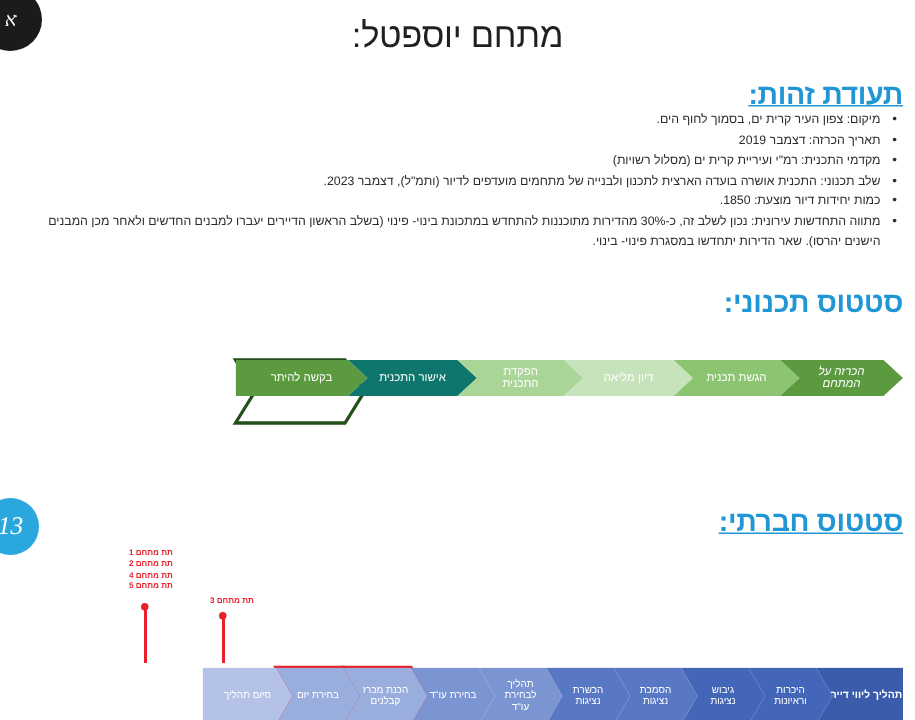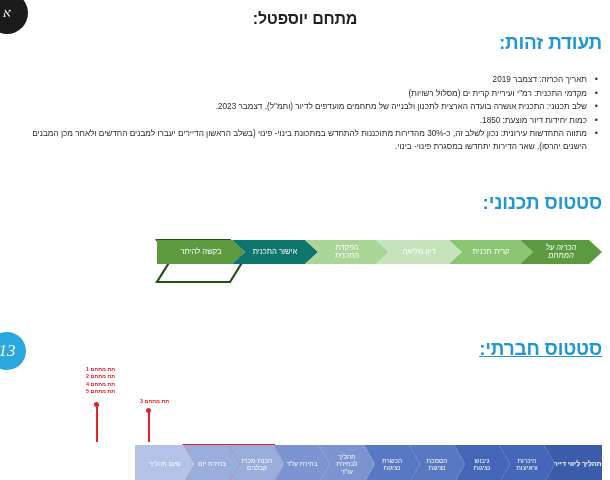--- a/index.html
+++ b/index.html
@@ -63,36 +63,36 @@
     z-index: 5;
   }
 
   
   .main-title {
     position: absolute;
     top: 10px;
     right: 0;
     left: 0;
     text-align: center;
-    font-size: 16px;
-    font-weight: bold;
+    font-size: 23px;
+    font-weight: normal;
     color: #231f20;
     letter-spacing: -0.2px;
   }
 
   .section-title {
     position: absolute;
     right: 8px;
     font-size: 19px;
     font-weight: bold;
     color: #2196d4;
     letter-spacing: -0.2px;
   }
 
-  #title-identity { top: 32px; }
+  #title-identity { top: 53px; text-decoration: underline; }
   #title-planning { top: 192px; }
   #title-social   { top: 338px; text-decoration: underline; }
 
   
   .bullets {
     position: absolute;
     top: 74px;
     right: 12px;
     left: 8px;
     list-style: none;
@@ -233,36 +233,37 @@
   </div>
   <div class="logo-blue">
     <span>13</span>
   </div>
 
   <div class="main-title">מתחם יוספטל:</div>
 
   <div class="section-title" id="title-identity">תעודת זהות:</div>
 
   <ul class="bullets" id="identity-bullets">
+      <li>מיקום: צפון העיר קרית ים, בסמוך לחוף הים.</li>
       <li>תאריך הכרזה: דצמבר 2019</li>
       <li>מקדמי התכנית: רמ"י ועיריית קרית ים (מסלול רשויות)</li>
       <li>שלב תכנוני: התכנית אושרה בועדה הארצית לתכנון ולבנייה של מתחמים מועדפים לדיור (ותמ"ל), דצמבר 2023.</li>
       <li>כמות יחידות דיור מוצעת: 1850.</li>
       <li>מתווה התחדשות עירונית: נכון לשלב זה, כ-30% מהדירות מתוכננות להתחדש במתכונת בינוי- פינוי (בשלב הראשון הדיירים יעברו למבנים החדשים ולאחר מכן המבנים הישנים יהרסו). שאר הדירות יתחדשו במסגרת פינוי- בינוי.</li>
     </ul>
 
   <div class="section-title" id="title-planning">סטטוס תכנוני:</div>
 
   <div class="bar" id="bar-planning">
       <div class="seg g-seg" style="background: rgb(91, 154, 63); width: 82px; flex: 0 0 82px; z-index: 16; font-style: italic;">
         <span style="white-space: pre-line;">הכרזה על
 המתחם</span>
       </div>
       <div class="seg g-seg" style="background: rgb(140, 197, 114); width: 84px; flex: 0 0 84px; z-index: 15;">
-        <span style="white-space: pre-line;">קרית תכנית</span>
+        <span style="white-space: pre-line;">הגשת תכנית</span>
       </div>
       <div class="seg g-seg" style="background: rgb(199, 227, 187); width: 86px; flex: 0 0 86px; z-index: 14;">
         <span style="white-space: pre-line;">דיון מליאה</span>
       </div>
       <div class="seg g-seg" style="background: rgb(169, 213, 150); width: 84px; flex: 0 0 84px; z-index: 13;">
         <span style="white-space: pre-line;">הפקדת
 התכנית</span>
       </div>
       <div class="seg g-seg" style="background: #0f766e; width: 86px; flex: 0 0 86px; z-index: 12;">
         <span style="white-space: pre-line;">אישור התכנית</span>

